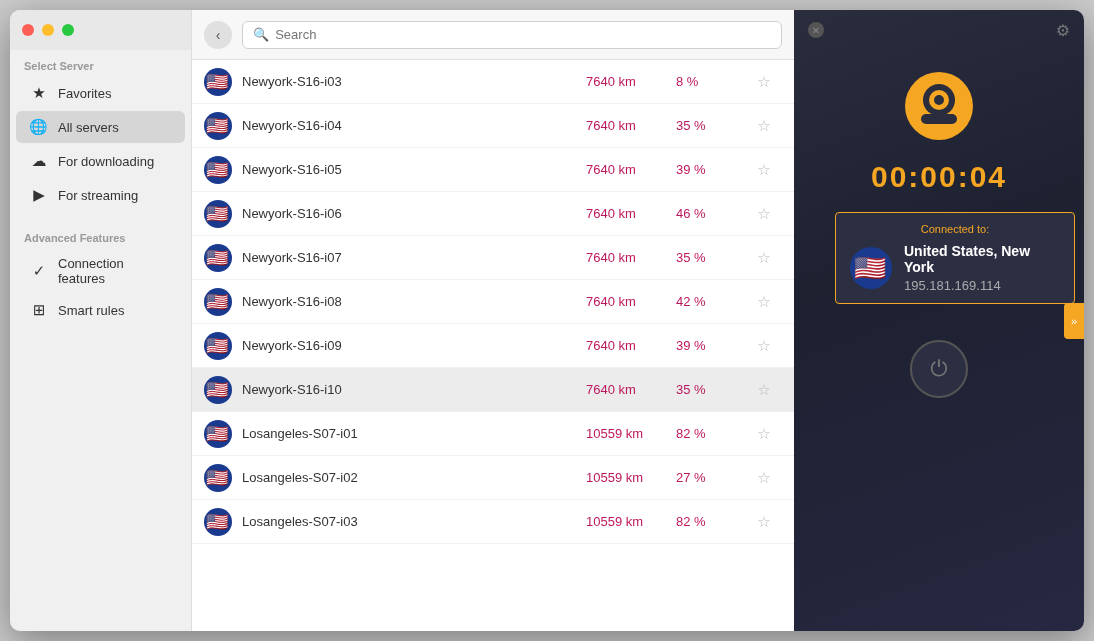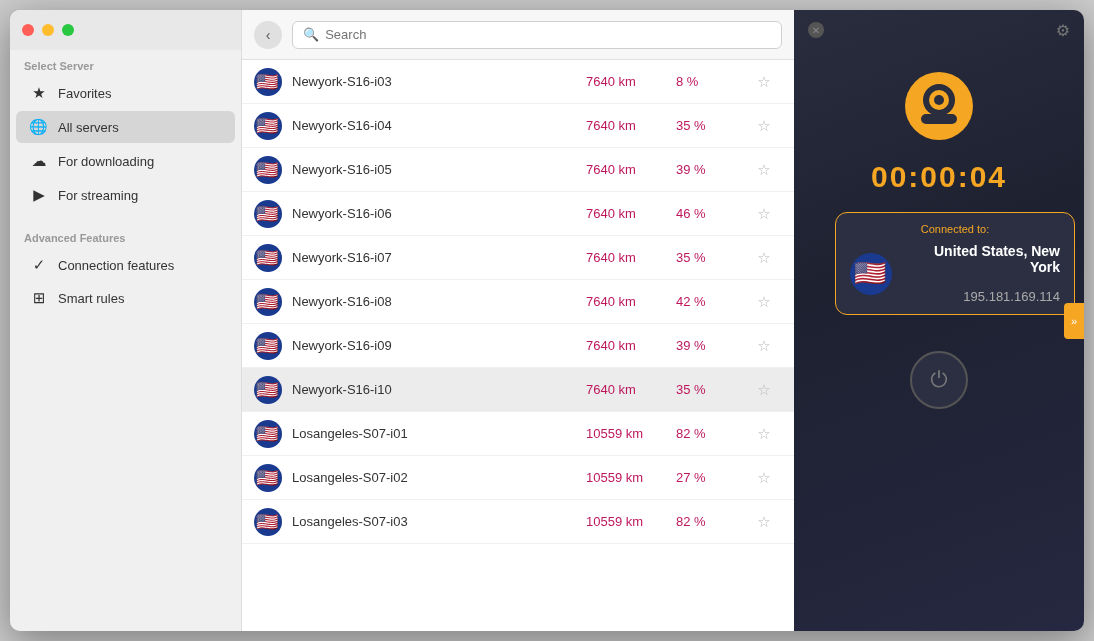--- a/index.html
+++ b/index.html
@@ -16,21 +16,21 @@
       height: 621px;
       margin: 10px;
       border-radius: 10px;
       overflow: hidden;
       display: flex;
       box-shadow: 0 10px 40px rgba(0,0,0,0.4);
     }
 
     
     .sidebar {
-      width: 232px;
+      width: 182px;
       background: #f0f0f0;
       display: flex;
       flex-direction: column;
       border-right: 1px solid #ddd;
       flex-shrink: 0;
     }
 
     .sidebar-titlebar {
       height: 40px;
       background: #e8e8e8;
@@ -241,21 +241,21 @@
       font-size: 30px;
       font-weight: 700;
       margin-top: 18px;
       letter-spacing: 2px;
       font-variant-numeric: tabular-nums;
     }
 
     .connected-box {
       background: #2c2f42;
       border: 1px solid #f5a623;
-      border-radius: 12px;
+      border-radius: 4px;
       width: 240px;
       margin-top: 18px;
       padding: 10px 14px;
       margin-left: 32px;
     }
 
     .connected-label {
       color: #f5a623;
       font-size: 11px;
       text-align: center;
@@ -274,22 +274,21 @@
       border-radius: 50%;
       font-size: 26px;
       display: flex; align-items: center; justify-content: center;
       background: #1a3a8f;
       flex-shrink: 0;
     }
 
     .connected-info {
       display: flex;
       flex-direction: column;
-      gap: 14px;
-      text-align: right;
+      gap: 3px;
     }
 
     .connected-location {
       color: #fff;
       font-size: 14px;
       font-weight: 600;
     }
 
     .connected-ip {
       color: #aaa;

